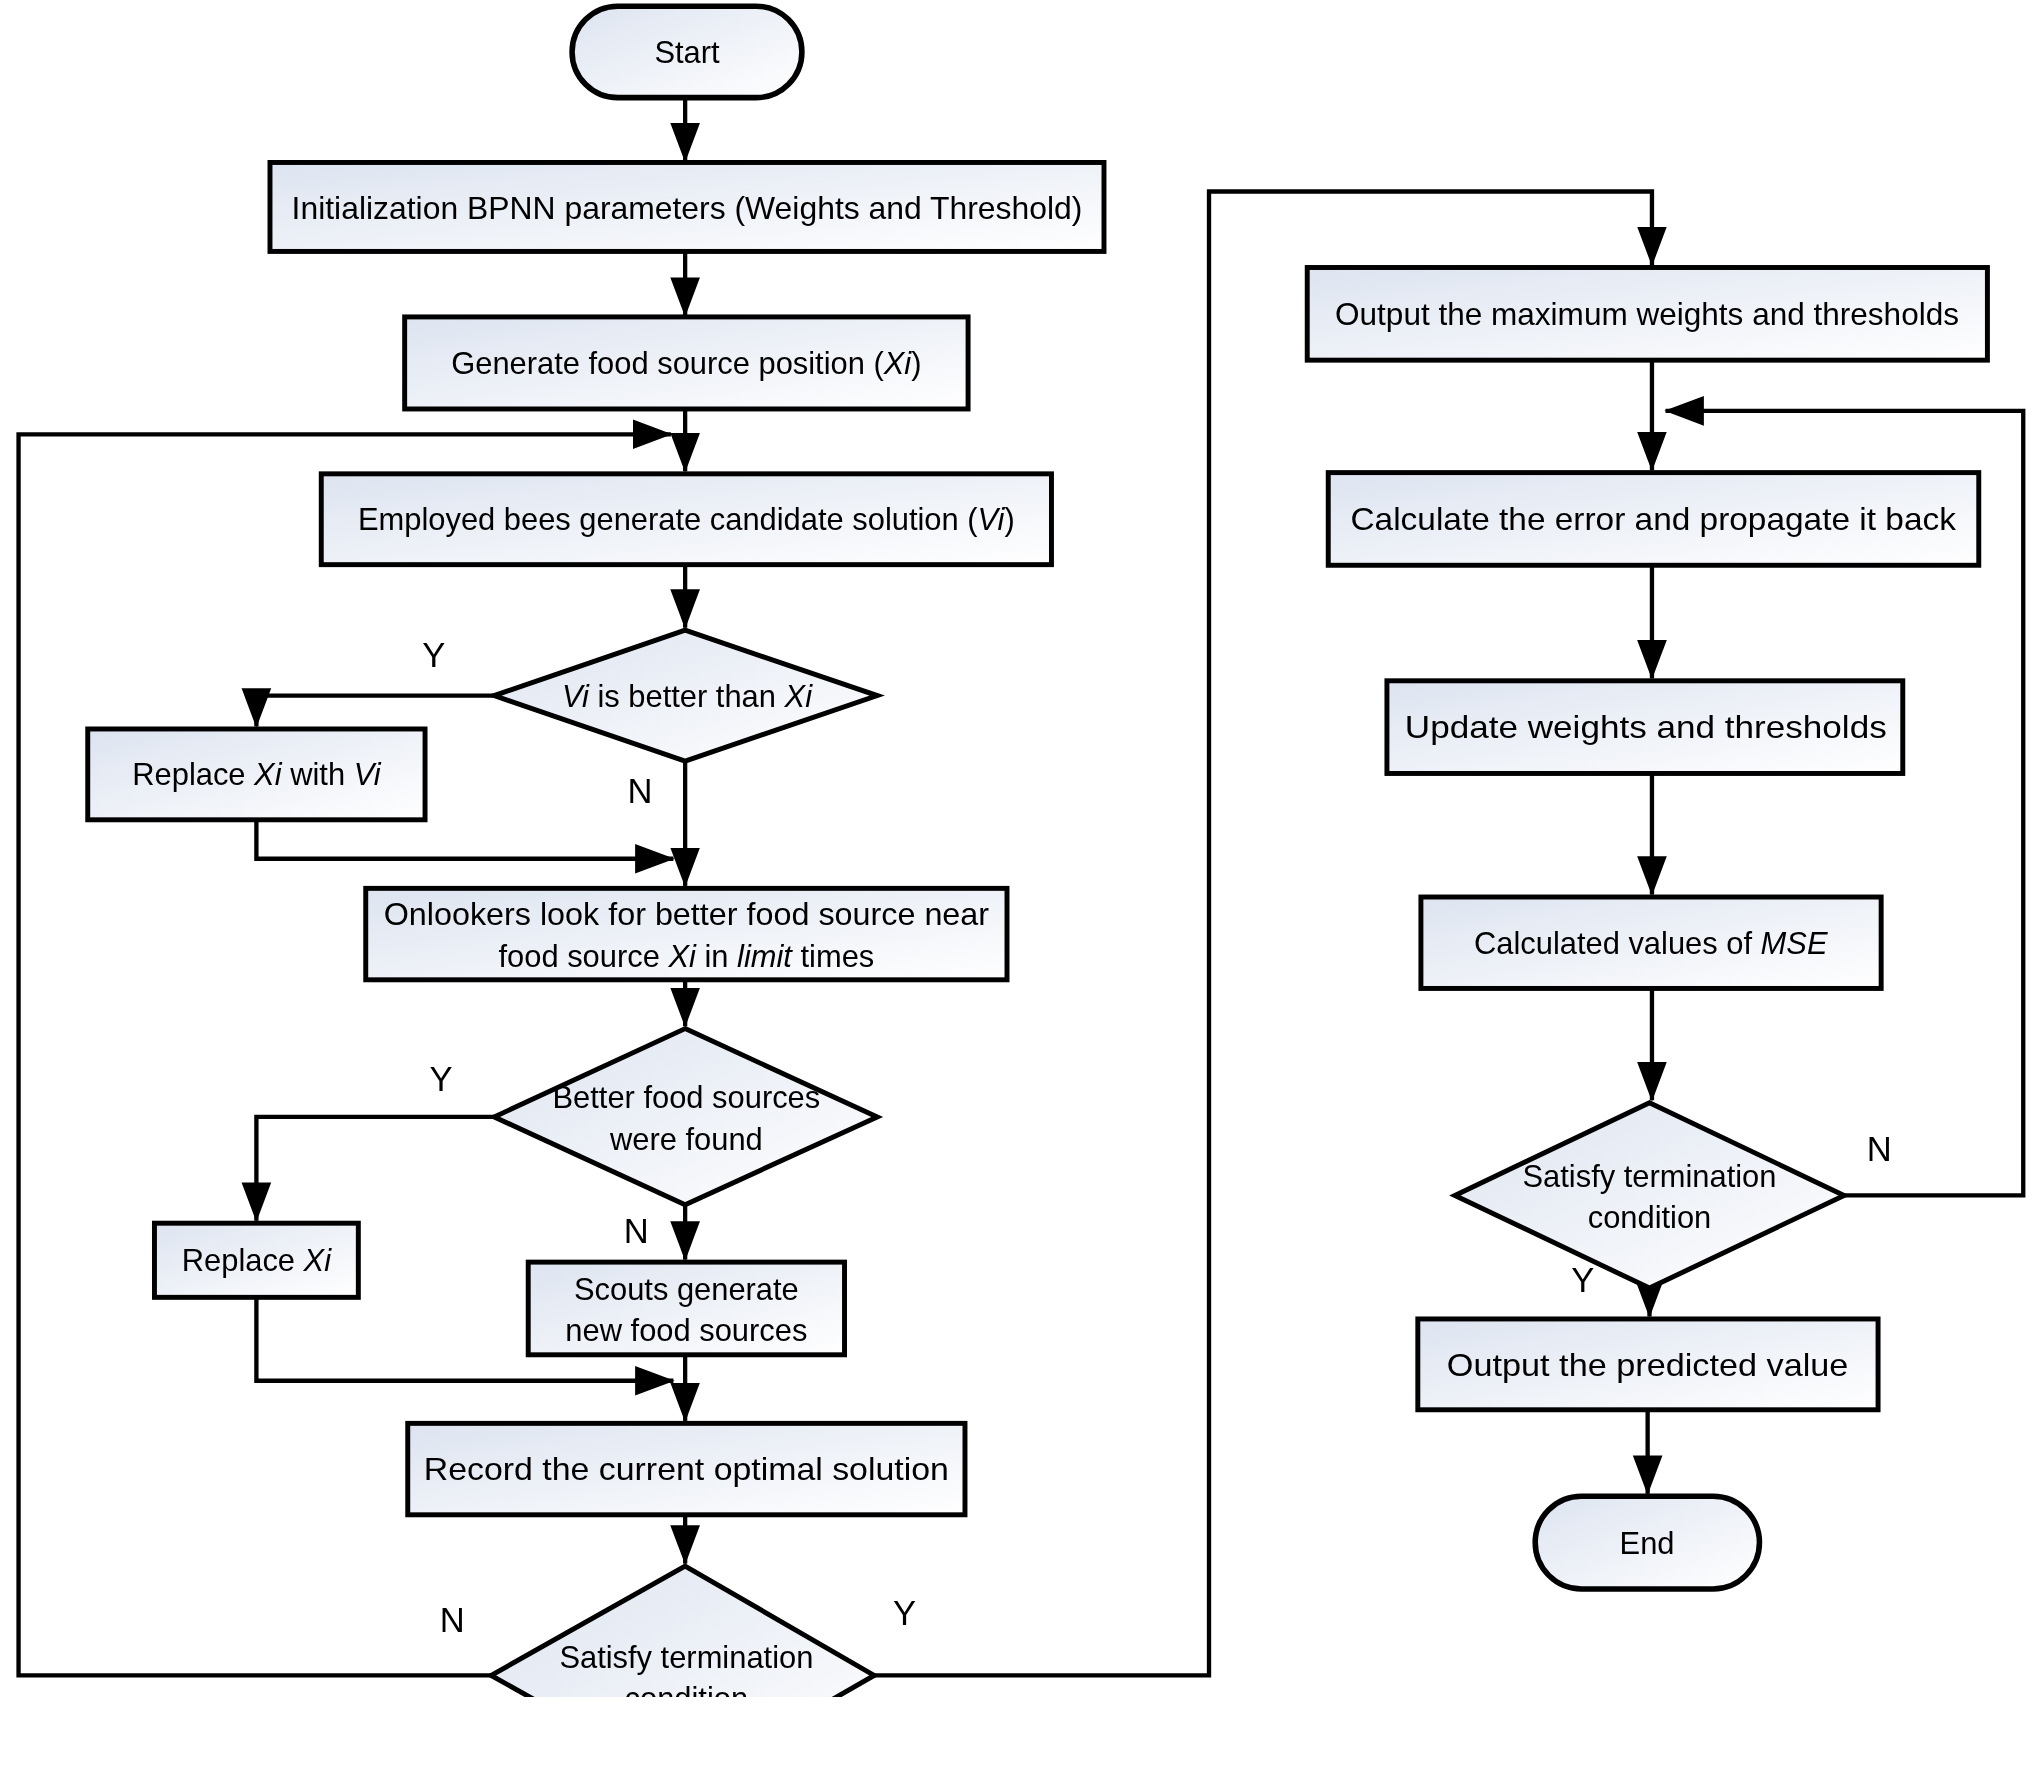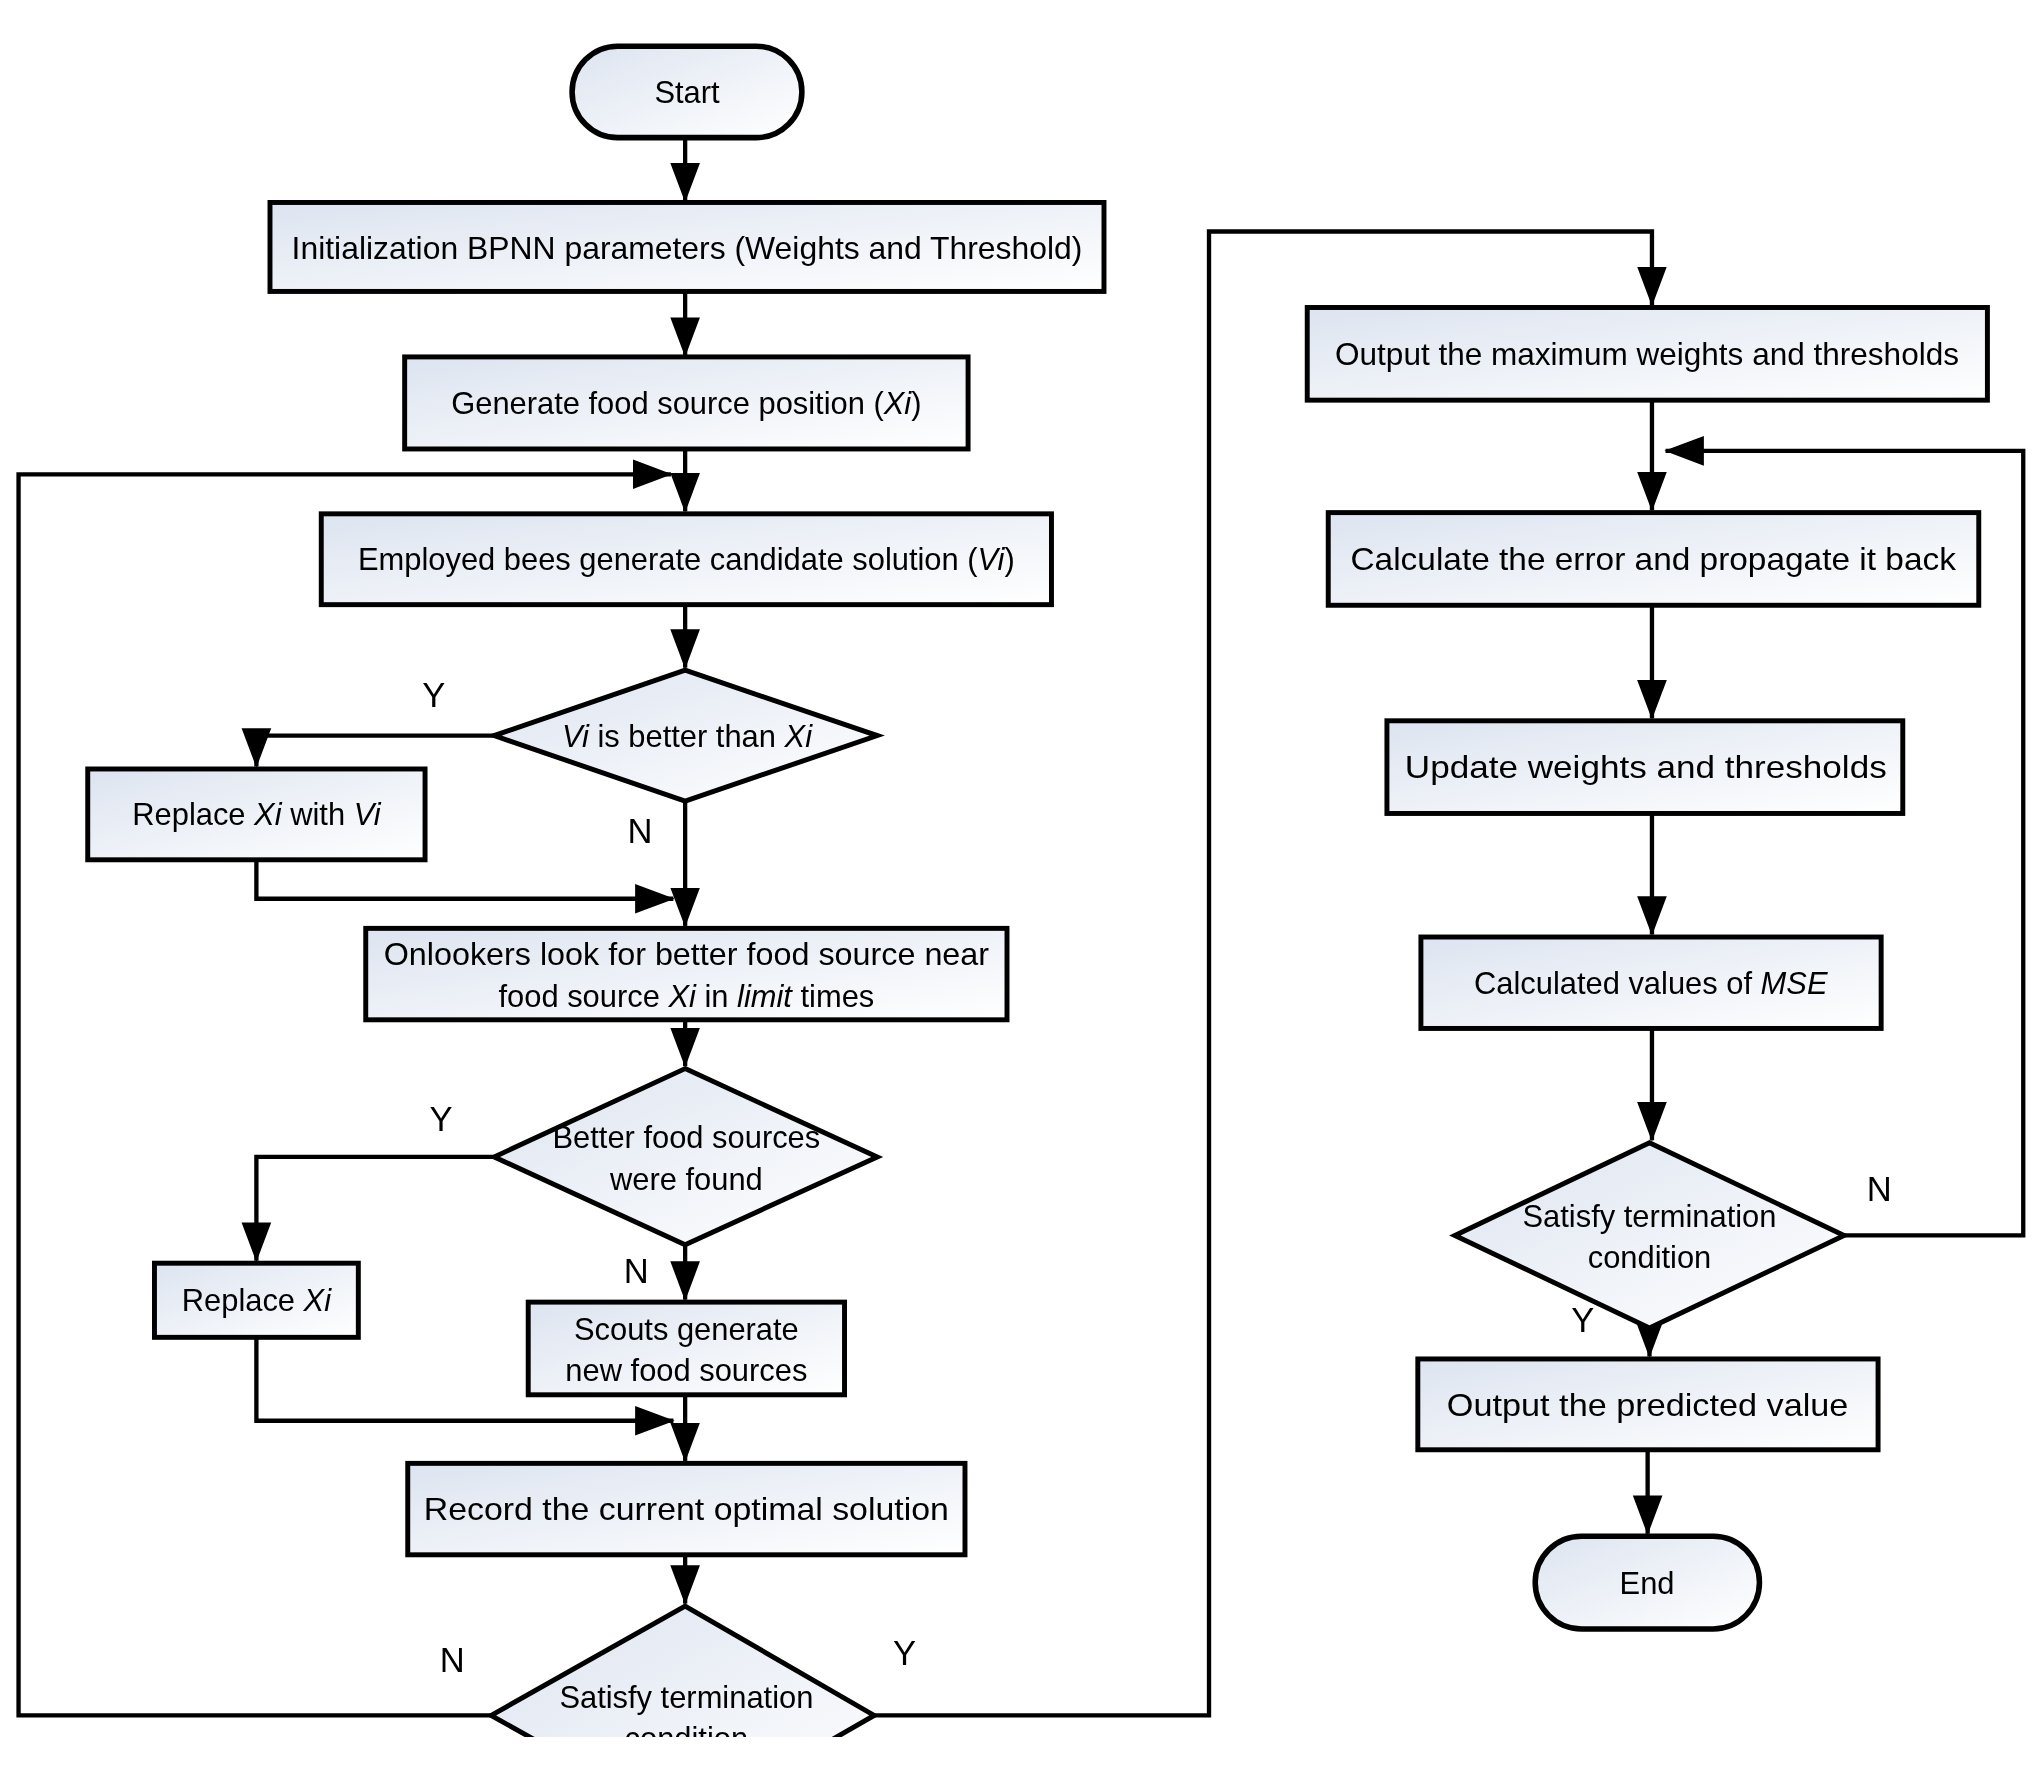--- a/index.html
+++ b/index.html
@@ -1,16 +1,16 @@
 <!DOCTYPE html>
 <html style="font-size:10px"><head>
 <meta charset="utf-8">
 <style>
   html, body { margin: 0; padding: 0; background: #ffffff; }
-  .stage { width: 2035px; height: 1697px; position: relative; margin-top: 40px; }
+  .stage { width: 2035px; height: 1697px; position: relative; }
   svg { display: block; }
   .node  { fill: url(#nodeGrad); stroke: #000000; stroke-width: 8; }
   .oval  { fill: url(#nodeGrad); stroke: #000000; stroke-width: 9; }
   .diamond { fill: url(#nodeGrad); stroke: #000000; stroke-width: 8; }
   .conn  { fill: none; stroke: #000000; stroke-width: 7; }
   text {
     font-family: "Liberation Sans", sans-serif;
     font-size: 50px;
     fill: #000000;
     text-anchor: middle;

